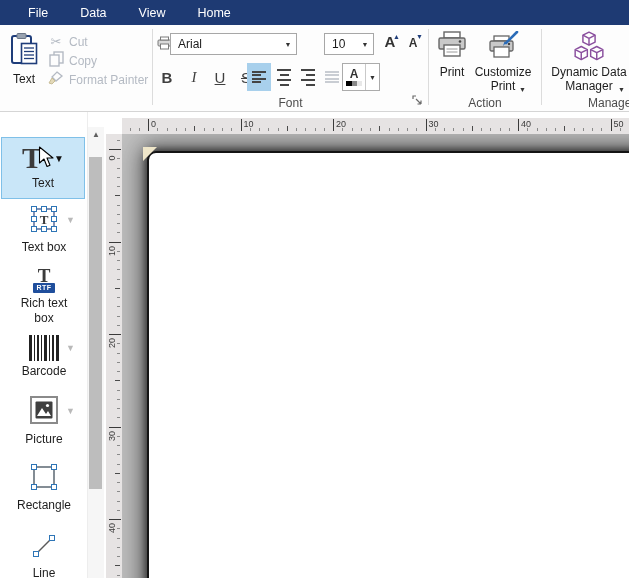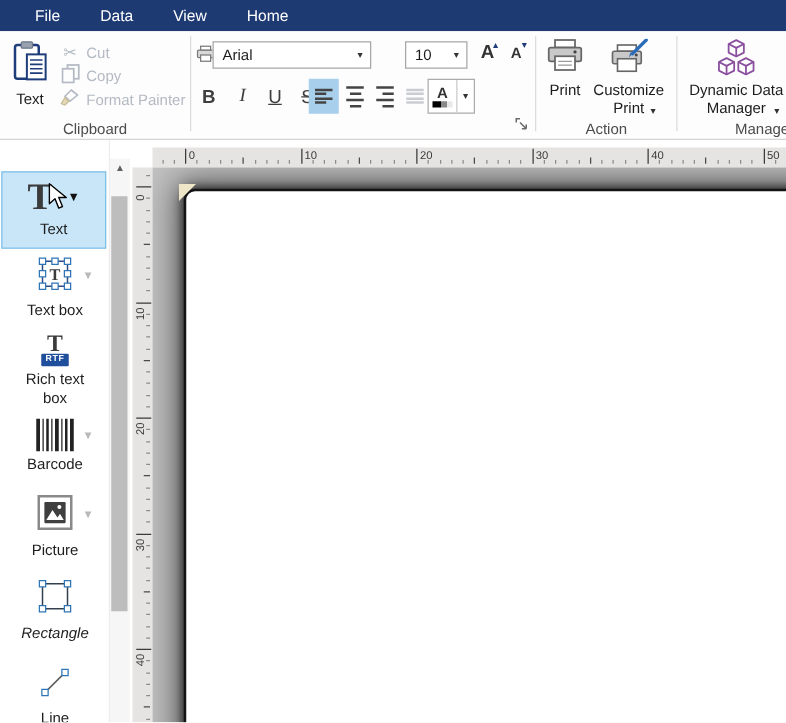--- a/index.html
+++ b/index.html
@@ -150,21 +150,20 @@
     </div>
     <div class="sbtn" style="top:45px;">
       <span class="ic">
         <svg width="16" height="16" viewBox="0 0 16 16">
           <path d="M9,2 L14,6 L8,11 L4,7 Z" fill="#fdfdfd" stroke="#b4bac3" stroke-width="1.3"></path>
           <path d="M4,8 L7,11 L4,14 L1,13 Z" fill="#e3d9b8" stroke="#c8bd97" stroke-width="1"></path>
         </svg>
       </span>
       <span>Format Painter</span>
     </div>
-    <div class="grp-label" style="left:0; width:152px;">Clipboard</div>
     <div class="vsep" style="left:152px;"></div>
 
     <div class="printer-font">
       <svg width="20" height="18" viewBox="0 0 20 18">
         <rect x="1" y="4" width="13" height="6" rx="1" fill="#d9d9d9" stroke="#7a7a7a"></rect>
         <rect x="3.5" y="1" width="8" height="3" fill="#fff" stroke="#7a7a7a"></rect>
         <rect x="3.5" y="8" width="8" height="5" fill="#fff" stroke="#7a7a7a"></rect>
         <text x="13" y="17" font-size="10" font-weight="bold" fill="#1f3d7a" font-family="Liberation Serif,serif">T</text>
       </svg>
     </div>
@@ -226,20 +225,21 @@
         <span class="grad"></span>
       </span>
       <span class="drop">▼</span>
     </div>
     <div class="dlg-launch">
       <svg width="12" height="12" viewBox="0 0 12 12">
         <path d="M1,4 L1,1 L4,1" fill="none" stroke="#6a6a6a" stroke-width="1.2"></path>
         <path d="M4,4 L9,9 M9,9 L5.5,9 M9,9 L9,5.5" fill="none" stroke="#6a6a6a" stroke-width="1.2"></path>
       </svg>
     </div>
+    <div class="grp-label" style="left:153px; width:275px;">Font</div>
     <div class="vsep" style="left:428px;"></div>
 
     <div class="big-btn" style="left:470px; width:66px;">
       <span class="icw">
         <svg width="32" height="30" viewBox="0 0 32 30">
           <g transform="translate(0,4)">
             <rect x="7" y="1" width="15" height="5" fill="#fff" stroke="#666" stroke-width="1.3"></rect>
             <rect x="3" y="6" width="23" height="10" rx="1.5" fill="#c9c9c9" stroke="#666" stroke-width="1.3"></rect>
             <circle cx="22" cy="9" r="1.2" fill="#444"></circle>
             <rect x="7" y="12" width="15" height="10" fill="#fff" stroke="#666" stroke-width="1.3"></rect>
@@ -348,21 +348,21 @@
             <rect x="2" y="2" width="26" height="26" fill="#fff" stroke="#8a8a8a" stroke-width="2"></rect>
             <rect x="6.5" y="6.5" width="17" height="17" rx="1" fill="#3f3f3f"></rect>
             <circle cx="18.5" cy="10.5" r="1.6" fill="#fff"></circle>
             <path d="M8,21 L13,13 L17,19 L19,16 L22,21 Z" fill="#fff"></path>
           </svg>
         </span>
         <span class="tb-drop" style="top:11px;">▼</span>
         <span class="tb-label">Picture</span>
       </div>
 
-      <div class="tb-item" style="top:351px;font-style:italic;">
+      <div class="tb-item" style="top:351px;">
         <span>
           <svg width="28" height="28" viewBox="0 0 28 28">
             <rect x="4" y="4" width="20" height="20" fill="none" stroke="#33414f" stroke-width="1.2"></rect>
             <g fill="#fff" stroke="#2e75b6">
               <rect x="1.5" y="1.5" width="5" height="5"></rect>
                 <rect x="21.5" y="1.5" width="5" height="5"></rect>
               <rect x="1.5" y="21.5" width="5" height="5"></rect>
                 <rect x="21.5" y="21.5" width="5" height="5"></rect>
             </g>
           </svg>

